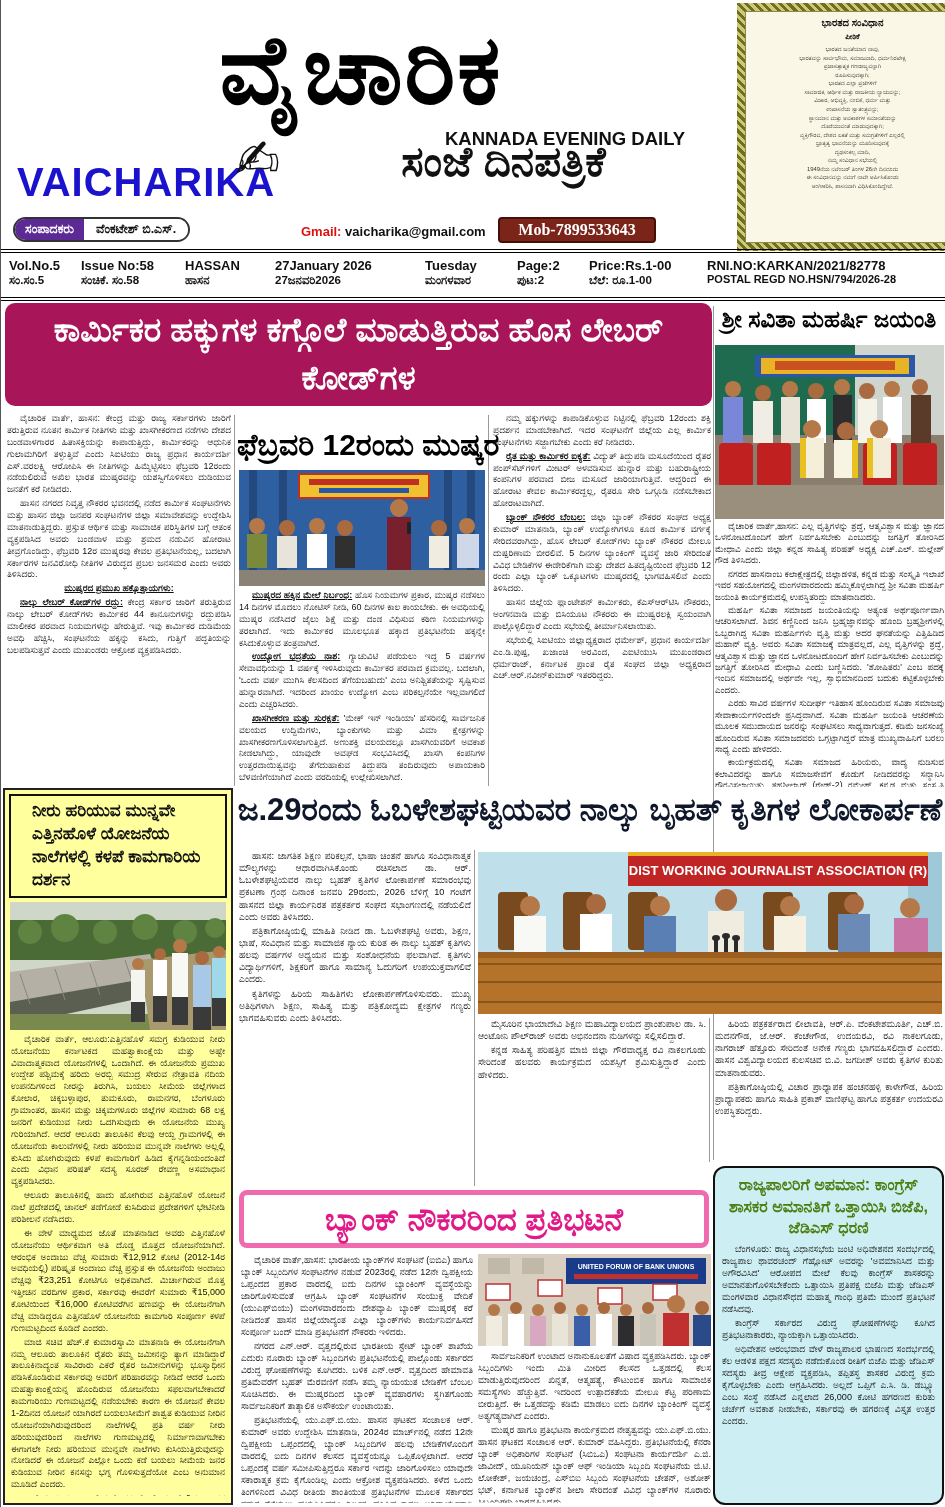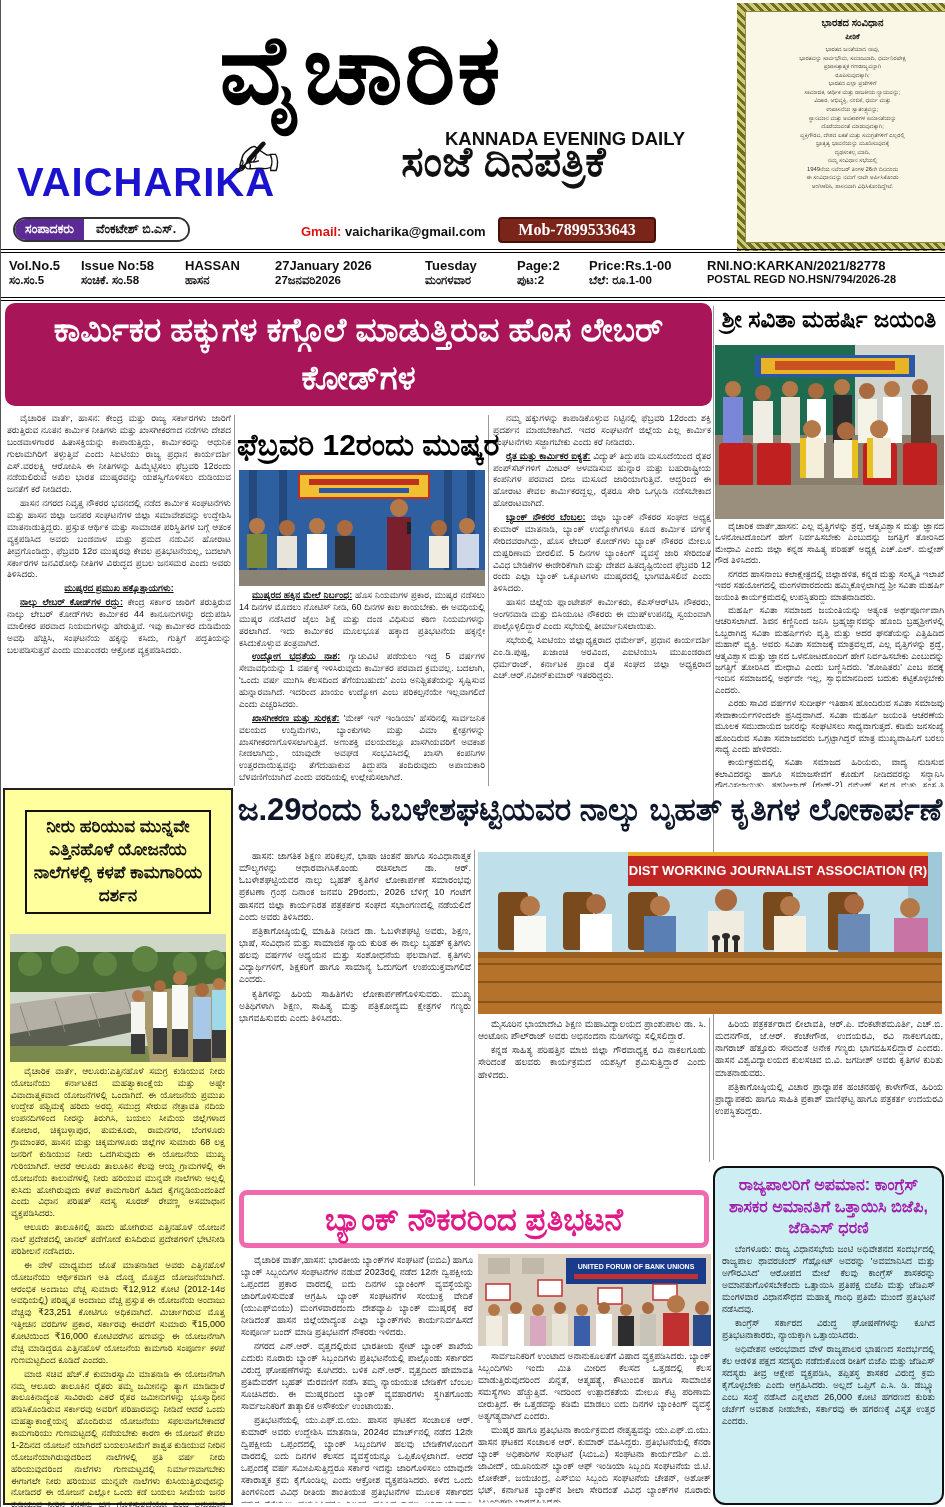--- a/index.html
+++ b/index.html
@@ -30,26 +30,26 @@
                font-weight:bold;font-size:33px;line-height:48px;padding-top:3px;}
   .headline-black{font-weight:bold;color:#000;text-align:center;}
   .headline-red{font-weight:bold;color:#0f172a;text-align:center;}
   .subhead{font-weight:bold;color:#000;text-align:center;white-space:nowrap;}
   .body-text{font-size:9px;line-height:1.32;text-align:justify;color:#111;overflow:hidden;}
   .body-text p{margin:0 0 2px 0;text-indent:13px;}
   .lead{font-weight:bold;text-decoration:underline;}
   .crosshead{font-weight:bold;text-decoration:underline;text-align:center;text-indent:0 !important;}
   .vrule{border-left:1px solid #999;width:0;}
   .yellow-box{background:#ffff9e;border:2px solid #222;}
-  .yellow-head{border:2px solid #111;margin:20px;padding:4px 3px;font-size:17px;font-weight:bold;
-               line-height:1.35;text-align:center;background:#ffff9e;}
+  .yellow-head{border:2px solid #111;margin:4px;padding:4px 21px;font-size:17px;font-weight:bold;
+               line-height:1.35;text-align:left;background:#ffff9e;}
   .pink-box{background:#fff;border:5px solid #f06ab0;border-radius:8px;text-align:center;
             color:#e01a88;font-weight:bold;font-size:31px;line-height:50px;}
   .cyan-box{background:#cdeef2;border:2px solid #111;border-radius:12px;padding:6px 7px;overflow:hidden;}
-  .cyan-head{color:#a21caf;font-weight:bold;font-size:16px;line-height:1.35;text-align:center;margin-bottom:4px;}
+  .cyan-head{color:#4d7c0f;font-weight:bold;font-size:16px;line-height:1.35;text-align:center;margin-bottom:4px;}
   .photo{display:block;}
 </style>
 </head>
 <body>
 
 <div class="page">
 
   <div class="abs masthead" style="left:20px;top:-10px;width:680px;height:150px;font-size:96px;line-height:160px;">ವೈಚಾರಿಕ</div>
 
   <div class="abs" style="left:420px;top:128px;width:288px;text-align:center;font-size:18.5px;font-weight:bold;">KANNADA EVENING DAILY</div>
@@ -246,21 +246,21 @@
     <p><span class="lead">ಮುಷ್ಕರದ ಹಕ್ಕಿನ ಮೇಲೆ ನಿರ್ಬಂಧ:</span> <span>ಹೊಸ ನಿಯಮಗಳ ಪ್ರಕಾರ, ಮುಷ್ಕರ ನಡೆಸಲು 14 ದಿನಗಳ ಮೊದಲು ನೋಟಿಸ್ ನೀಡಿ, 60 ದಿನಗಳ ಕಾಲ ಕಾಯಬೇಕು. ಈ ಅವಧಿಯಲ್ಲಿ ಮುಷ್ಕರ ನಡೆಸಿದರೆ ಜೈಲು ಶಿಕ್ಷೆ ಮತ್ತು ದಂಡ ವಿಧಿಸುವ ಕಠಿಣ ನಿಯಮಗಳನ್ನು ತರಲಾಗಿದೆ. ಇದು ಕಾರ್ಮಿಕರ ಮೂಲಭೂತ ಹಕ್ಕಾದ ಪ್ರತಿಭಟನೆಯ ಹಕ್ಕನ್ನೇ ಕಸಿದುಕೊಳ್ಳುವ ತಂತ್ರವಾಗಿದೆ.</span></p>
     <p><span class="lead">ಉದ್ಯೋಗ ಭದ್ರತೆಯ ನಾಶ:</span> <span>ಗ್ಯಾಚುವಿಟಿ ಪಡೆಯಲು ಇದ್ದ 5 ವರ್ಷಗಳ ಸೇವಾವಧಿಯನ್ನು 1 ವರ್ಷಕ್ಕೆ ಇಳಿಸಿರುವುದು ಕಾರ್ಮಿಕರ ಪರವಾದ ಕ್ರಮವಲ್ಲ. ಬದಲಾಗಿ, 'ಒಂದು ವರ್ಷ ಮುಗಿಸಿ ಕೆಲಸದಿಂದ ತೆಗೆಯಬಹುದು' ಎಂಬ ಅನಿಶ್ಚಿತತೆಯನ್ನು ಸೃಷ್ಟಿಸುವ ಹುನ್ನಾರವಾಗಿದೆ. ಇದರಿಂದ ಖಾಯಂ ಉದ್ಯೋಗ ಎಂಬ ಪರಿಕಲ್ಪನೆಯೇ ಇಲ್ಲವಾಗಲಿದೆ ಎಂದು ಎಚ್ಚರಿಸಿದರು.</span></p>
     <p><span class="lead">ಖಾಸಗೀಕರಣ ಮತ್ತು ಸುರಕ್ಷತೆ:</span> <span>'ಮೇಕ್ ಇನ್ ಇಂಡಿಯಾ' ಹೆಸರಿನಲ್ಲಿ ಸಾರ್ವಜನಿಕ ವಲಯದ ಉದ್ದಿಮೆಗಳು, ಬ್ಯಾಂಕುಗಳು ಮತ್ತು ವಿಮಾ ಕ್ಷೇತ್ರಗಳನ್ನು ಖಾಸಗೀಕರಣಗೊಳಿಸಲಾಗುತ್ತಿದೆ. ಅಣುಶಕ್ತಿ ವಲಯದಲ್ಲೂ ಖಾಸಗಿಯವರಿಗೆ ಅವಕಾಶ ನೀಡಲಾಗಿದ್ದು, ಯಾವುದೇ ಅವಘಡ ಸಂಭವಿಸಿದಲ್ಲಿ ಖಾಸಗಿ ಕಂಪನಿಗಳ ಉತ್ತರದಾಯಿತ್ವವನ್ನು ತೆಗೆದುಹಾಕುವ ತಿದ್ದುಪಡಿ ತಂದಿರುವುದು ಅಪಾಯಕಾರಿ ಬೆಳವಣಿಗೆಯಾಗಿದೆ ಎಂದು ವರದಿಯಲ್ಲಿ ಉಲ್ಲೇಖಿಸಲಾಗಿದೆ.</span></p>
 
   </div>
 
   <div class="abs body-text" style="left:492px;top:413px;width:218px;height:373px;">
     <p>ನಮ್ಮ ಹಕ್ಕುಗಳನ್ನು ಕಾಪಾಡಿಕೊಳ್ಳುವ ನಿಟ್ಟಿನಲ್ಲಿ ಫೆಬ್ರವರಿ 12ರಂದು ಶಕ್ತಿ ಪ್ರದರ್ಶನ ಮಾಡಬೇಕಾಗಿದೆ. ಇದರ ಸಂಘಟನೆಗೆ ಜಿಲ್ಲೆಯ ಎಲ್ಲ ಕಾರ್ಮಿಕ ಸಂಘಟನೆಗಳು ಸಜ್ಜಾಗಬೇಕು ಎಂದು ಕರೆ ನೀಡಿದರು.</p>
     <p><span class="lead">ರೈತ ಮತ್ತು ಕಾರ್ಮಿಕರ ಐಕ್ಯತೆ:</span> <span>ವಿದ್ಯುತ್ ತಿದ್ದುಪಡಿ ಮಸೂದೆಯಿಂದ ರೈತರ ಪಂಪ್‌ಸೆಟ್‌ಗಳಿಗೆ ಮೀಟರ್ ಅಳವಡಿಸುವ ಹುನ್ನಾರ ಮತ್ತು ಬಹುರಾಷ್ಟ್ರೀಯ ಕಂಪನಿಗಳ ಪರವಾದ ಬೀಜ ಮಸೂದೆ ಜಾರಿಯಾಗುತ್ತಿವೆ. ಆದ್ದರಿಂದ ಈ ಹೋರಾಟ ಕೇವಲ ಕಾರ್ಮಿಕರದ್ದಲ್ಲ, ರೈತರೂ ಸೇರಿ ಒಗ್ಗೂಡಿ ನಡೆಸಬೇಕಾದ ಹೋರಾಟವಾಗಿದೆ.</span></p>
     <p><span class="lead">ಬ್ಯಾಂಕ್ ನೌಕರರ ಬೆಂಬಲ:</span> <span>ಜಿಲ್ಲಾ ಬ್ಯಾಂಕ್ ನೌಕರರ ಸಂಘದ ಅಧ್ಯಕ್ಷ ಕುಮಾರ್ ಮಾತನಾಡಿ, ಬ್ಯಾಂಕ್ ಉದ್ಯೋಗಿಗಳೂ ಕೂಡ ಕಾರ್ಮಿಕ ವರ್ಗಕ್ಕೆ ಸೇರಿದವರಾಗಿದ್ದು, ಹೊಸ ಲೇಬರ್ ಕೋಡ್‌ಗಳು ಬ್ಯಾಂಕ್ ನೌಕರರ ಮೇಲೂ ದುಷ್ಪರಿಣಾಮ ಬೀರಲಿವೆ. 5 ದಿನಗಳ ಬ್ಯಾಂಕಿಂಗ್ ವ್ಯವಸ್ಥೆ ಜಾರಿ ಸೇರಿದಂತೆ ವಿವಿಧ ಬೇಡಿಕೆಗಳ ಈಡೇರಿಕೆಗಾಗಿ ಮತ್ತು ದೇಶದ ಹಿತದೃಷ್ಟಿಯಿಂದ ಫೆಬ್ರವರಿ 12 ರಂದು ಎಲ್ಲಾ ಬ್ಯಾಂಕ್ ಒಕ್ಕೂಟಗಳು ಮುಷ್ಕರದಲ್ಲಿ ಭಾಗವಹಿಸಲಿವೆ ಎಂದು ತಿಳಿಸಿದರು.</span></p>
-    <p>ಹಾಸನ ಜಿಲ್ಲೆಯ ಪ್ಲಾಂಟೇಶನ್ ಕಾರ್ಮಿಕರು, ಕೆಎಸ್‌ಆರ್‌ಟಿಸಿ ನೌಕರರು, ಅಂಗನವಾಡಿ ಮತ್ತು ಬಿಸಿಯೂಟ ನೌಕರರು ಈ ಮುಷ್ಉಪನದ್ಲಿ ಸ್ವಯಂವಾಗಿ ಪಾಲ್ಗೊಳ್ಳಲಿದ್ದಾರೆ ಎಂದು ಸಭೆಯಲ್ಲಿ ತೀರ್ಮಾನಿಸಲಾಯಿತು.</p>
+    <p>ಹಾಸನ ಜಿಲ್ಲೆಯ ಪ್ಲಾಂಟೇಶನ್ ಕಾರ್ಮಿಕರು, ಕೆಎಸ್‌ಆರ್‌ಟಿಸಿ ನೌಕರರು, ಅಂಗನವಾಡಿ ಮತ್ತು ಬಿಸಿಯೂಟ ನೌಕರರು ಈ ಮುಷ್ವರಲಕ್ಲಿ ಸ್ವಯಂವಾಗಿ ಪಾಲ್ಗೊಳ್ಳಲಿದ್ದಾರೆ ಎಂದು ಸಭೆಯಲ್ಲಿ ತೀರ್ಮಾನಿಸಲಾಯಿತು.</p>
     <p>ಸಭೆಯಲ್ಲಿ ಸಿಐಟಿಯು ಜಿಲ್ಲಾಧ್ಯಕ್ಷರಾದ ಧರ್ಮೇಶ್, ಪ್ರಧಾನ ಕಾರ್ಯದರ್ಶಿ ಎಂ.ಡಿ.ಪುಷ್ಪ, ಖಜಾಂಚಿ ಅರವಿಂದ, ಎಐಟಿಯುಸಿ ಮುಖಂಡರಾದ ಧರ್ಮರಾಜ್, ಕರ್ನಾಟಕ ಪ್ರಾಂತ ರೈತ ಸಂಘದ ಜಿಲ್ಲಾ ಅಧ್ಯಕ್ಷರಾದ ಎಚ್.ಆರ್.ನವೀನ್‌ಕುಮಾರ್ ಇತರರಿದ್ದರು.</p>
   </div>
 
   <div class="abs headline-red" style="left:236px;top:792px;width:706px;font-size:31px;">ಜ.29ರಂದು ಓಬಳೇಶಘಟ್ಟಿಯವರ ನಾಲ್ಕು ಬೃಹತ್ ಕೃತಿಗಳ ಲೋಕಾರ್ಪಣೆ</div>
 
   <div class="abs body-text" style="left:238px;top:850px;width:232px;height:336px;font-size:9.2px;">
     <p>ಹಾಸನ: ಜಾಗತಿಕ ಶಿಕ್ಷಣ ಪರಿಕಲ್ಪನೆ, ಭಾಷಾ ಚಿಂತನೆ ಹಾಗೂ ಸಂವಿಧಾನಾತ್ಮಕ ಮೌಲ್ಯಗಳನ್ನು ಆಧಾರವಾಗಿಸಿಕೊಂಡು ರಚಿಸಲಾದ ಡಾ. ಆರ್. ಓಬಳೇಶಘಟ್ಟಿಯವರ ನಾಲ್ಕು ಬೃಹತ್ ಕೃತಿಗಳ ಲೋಕಾರ್ಪಣೆ ಸಮಾರಂಭವು ಪ್ರಕಟಣಾ ಗ್ರಂಥ ದಿನಾಂಕ ಜನವರಿ 29ರಂದು, 2026 ಬೆಳಿಗ್ಗೆ 10 ಗಂಟೆಗೆ ಹಾಸನದ ಜಿಲ್ಲಾ ಕಾರ್ಯನಿರತ ಪತ್ರಕರ್ತರ ಸಂಘದ ಸಭಾಂಗಣದಲ್ಲಿ ನಡೆಯಲಿದೆ ಎಂದು ಅವರು ತಿಳಿಸಿದರು.</p>
     <p>ಪತ್ರಿಕಾಗೋಷ್ಠಿಯಲ್ಲಿ ಮಾಹಿತಿ ನೀಡಿದ ಡಾ. ಓಬಳೇಶಘಟ್ಟಿ ಅವರು, ಶಿಕ್ಷಣ, ಭಾಷೆ, ಸಂವಿಧಾನ ಮತ್ತು ಸಾಮಾಜಿಕ ನ್ಯಾಯ ಕುರಿತ ಈ ನಾಲ್ಕು ಬೃಹತ್ ಕೃತಿಗಳು ಹಲವು ವರ್ಷಗಳ ಅಧ್ಯಯನ ಮತ್ತು ಸಂಶೋಧನೆಯ ಫಲವಾಗಿವೆ. ಕೃತಿಗಳು ವಿದ್ಯಾರ್ಥಿಗಳಿಗೆ, ಶಿಕ್ಷಕರಿಗೆ ಹಾಗೂ ಸಾಮಾನ್ಯ ಓದುಗರಿಗೆ ಉಪಯುಕ್ತವಾಗಲಿವೆ ಎಂದರು.</p>
     <p>ಕೃತಿಗಳನ್ನು ಹಿರಿಯ ಸಾಹಿತಿಗಳು ಲೋಕಾರ್ಪಣೆಗೊಳಿಸುವರು. ಮುಖ್ಯ ಅತಿಥಿಗಳಾಗಿ ಶಿಕ್ಷಣ, ಸಾಹಿತ್ಯ ಮತ್ತು ಪತ್ರಿಕೋದ್ಯಮ ಕ್ಷೇತ್ರಗಳ ಗಣ್ಯರು ಭಾಗವಹಿಸುವರು ಎಂದು ತಿಳಿಸಿದರು.</p>
   </div>

